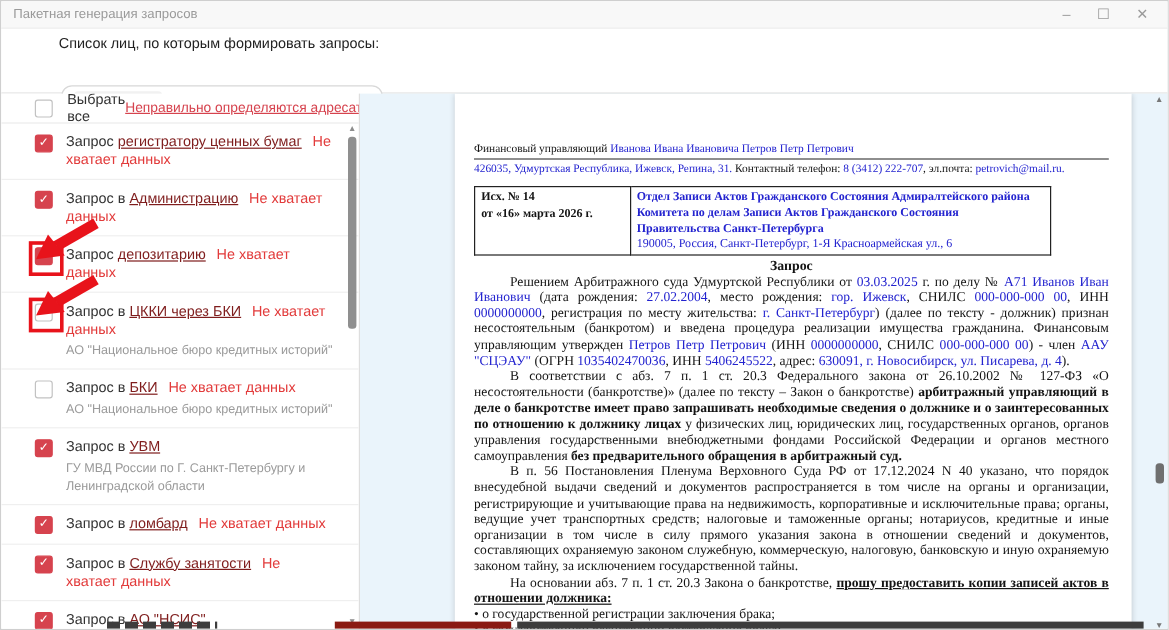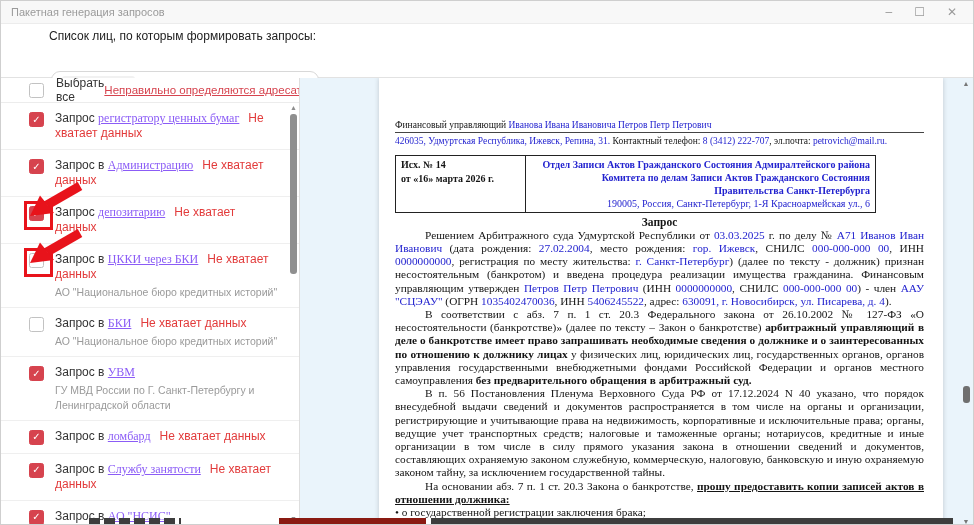--- a/index.html
+++ b/index.html
@@ -31,21 +31,21 @@
   .sidebar{width:298px;flex:0 0 298px;border-right:1px solid #dedede;position:relative;overflow:hidden;background:#fff;}
   .selall{height:24px;display:flex;align-items:center;justify-content:space-between;padding:0 12px 0 28px;border-bottom:1px solid #ececec;font-size:12px;color:#333;}
   .selall-left{display:flex;align-items:center;gap:12px;}
   .red-link{color:#d6434e;text-decoration:underline;font-size:11.5px;white-space:nowrap;}
   .list{position:absolute;top:25px;left:0;right:0;bottom:0;overflow:hidden;}
   .item{position:relative;display:flex;gap:11px;padding:8px 20px 8px 28px;border-bottom:1px solid #efefef;font-size:12px;color:#333;}
   .cb{flex:0 0 13px;width:13px;height:13px;border:1px solid #c2c2c2;border-radius:2.5px;background:#fff;margin-top:1px;
     display:inline-flex;align-items:center;justify-content:center;font-size:10px;color:#fff;line-height:1;}
   .cb.checked{background:#d6434e;border-color:#d6434e;}
   .item-line{line-height:1.25;}
-  .item-link{color:#8b5cf6;text-decoration:underline;font-family:Liberation Serif, serif;}
+  .item-link{color:#7f1d1d;text-decoration:underline;}
   .warn{color:#e23b3b;margin-left:9px;}
   .sub{margin-top:3px;font-size:10.5px;color:#9a9a9a;line-height:1.35;}
   
   .ann-box{position:absolute;left:23px;top:4px;width:23px;height:23px;border:3px solid #e8131b;z-index:4;pointer-events:none;}
   .ann-arrow{position:absolute;left:22px;top:-17px;width:60px;height:42px;z-index:5;pointer-events:none;}
   
   .sb-track{position:absolute;right:1px;top:26px;bottom:4px;width:9px;z-index:6;}
   .sb-arrow{position:absolute;right:0;width:9px;text-align:center;font-size:7px;color:#8d8d8d;line-height:8px;}
   .sb-thumb{position:absolute;right:1px;width:7px;border-radius:3px;background:#8f8f8f;}
   
@@ -53,21 +53,21 @@
   .page{position:absolute;left:79px;top:0;width:564px;height:470px;background:#fff;box-shadow:0 0 5px rgba(0,0,0,.18);
     box-sizing:border-box;padding:41px 19px 0 16px;font-family:"Liberation Serif",serif;color:#141414;}
   .doc-hdr{font-size:9.5px;line-height:1.3;}
   .doc-rule{border:none;border-top:1px solid #444;margin:1px 0 2px 0;}
   .seg-b{color:#2323cf;}
   .seg-bd{font-weight:bold;margin-top:32px;}
   .seg-bu{font-weight:bold;text-decoration:underline;}
   .doc-table{border-collapse:collapse;width:calc(100% - 48px);margin-top:7px;}
   .doc-table td{border:1.2px solid #222;padding:2px 5px;vertical-align:top;}
   .td-ref{width:27%;font-size:10px;font-weight:bold;line-height:1.4;}
-  .td-addr{font-size:10px;text-align:right;line-height:1.3;}
+  .td-addr{font-size:10px;line-height:1.3;}
   .addr-org{color:#2323cf;font-weight:bold;}
   .addr-post{color:#2323cf;}
   .doc-title{text-align:center;font-weight:bold;font-size:11.5px;margin:3px 0 1px;}
   .para{font-size:11.3px;line-height:1.17;text-align:justify;text-indent:30px;}
   .bullet{font-size:11.3px;line-height:1.17;}
   
   .doc-sb-arrow{position:absolute;right:2px;width:10px;text-align:center;font-size:7px;color:#777;z-index:6;}
   .doc-sb-thumb{position:absolute;right:3px;width:7px;height:17px;border-radius:3px;background:#6f6f6f;z-index:6;}
   
   .strip{position:absolute;bottom:0;height:6px;z-index:20;}

